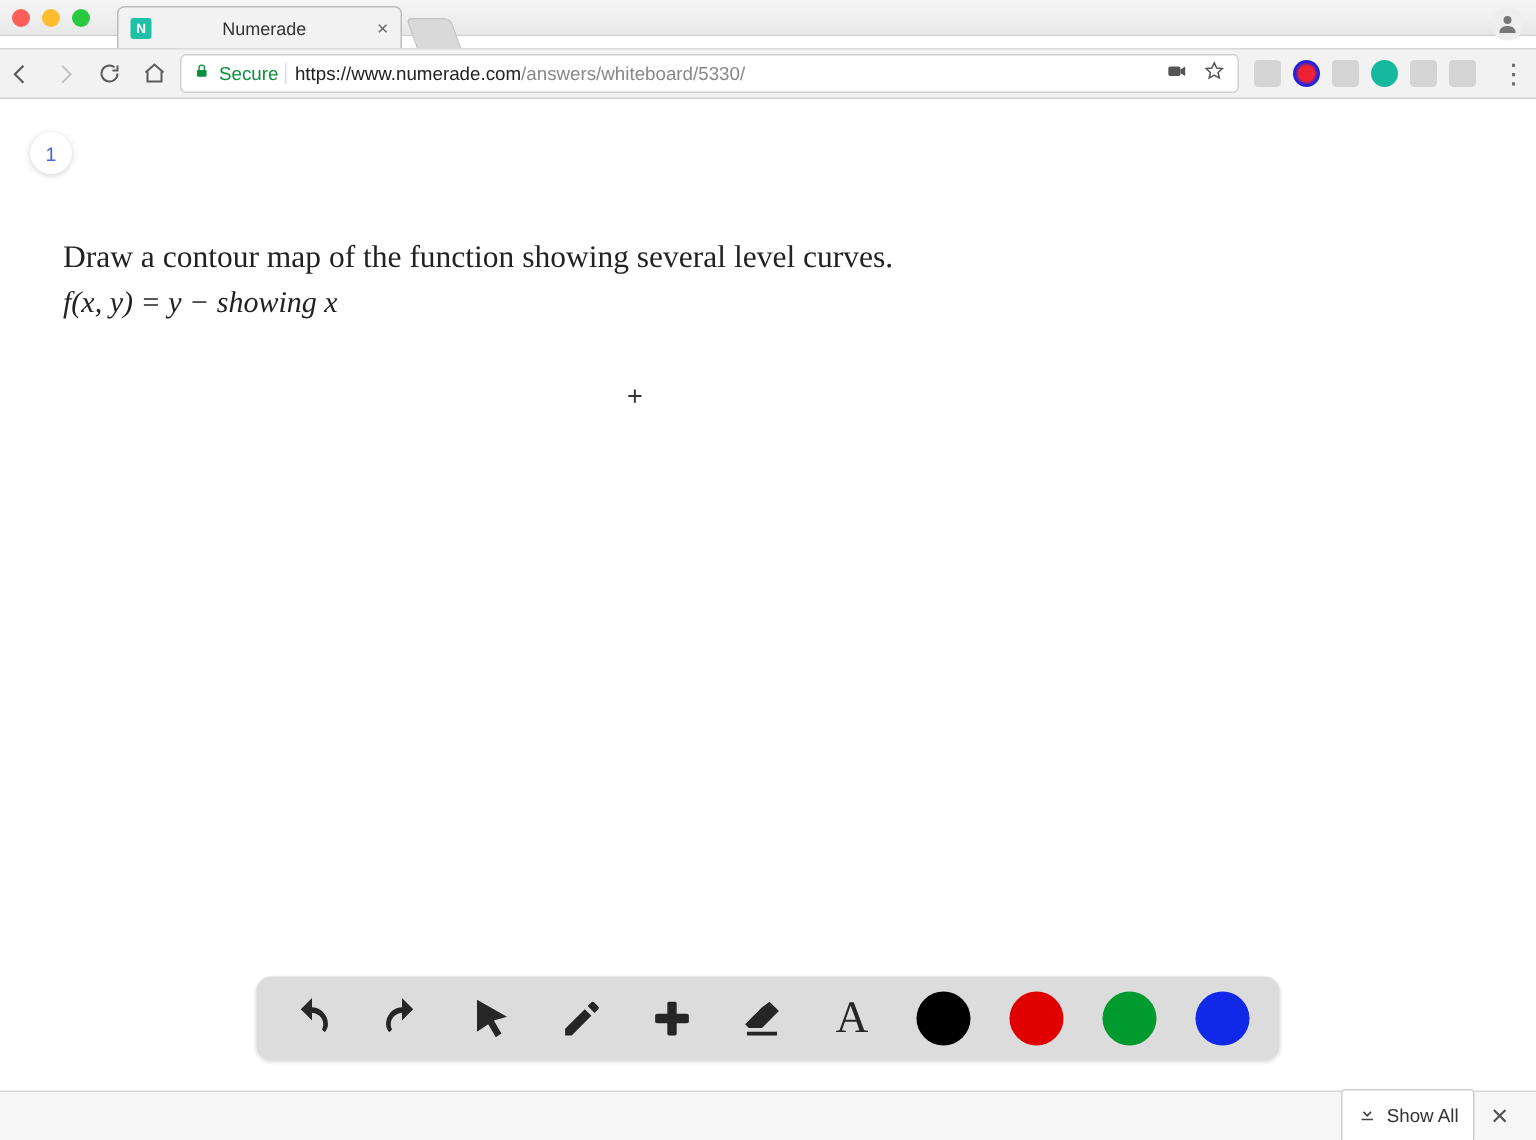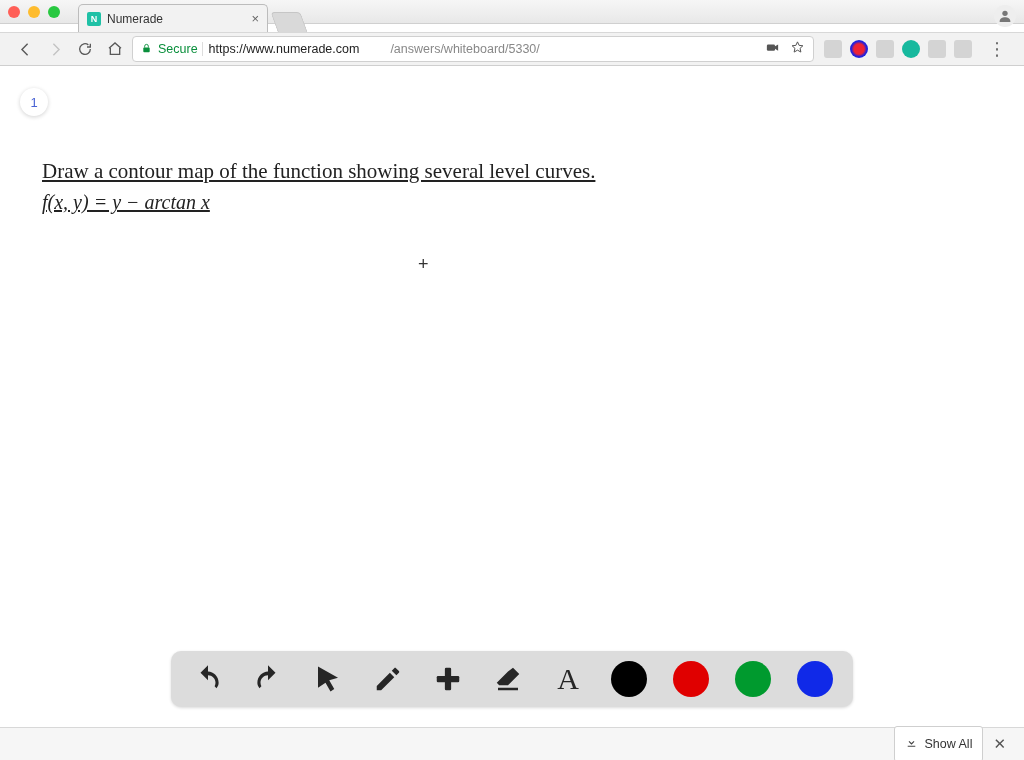--- a/index.html
+++ b/index.html
@@ -6,45 +6,45 @@
   html, body { width: 1024px; height: 760px; font-family: -apple-system, "Helvetica Neue", Arial, sans-serif; background: #fff; overflow: hidden; }
 
   
   .titlebar { height: 24px; background: linear-gradient(#f6f6f6,#e8e8e8); border-bottom:1px solid #d0d0d0; display:flex; align-items:center; padding:0 8px; }
   .traffic { display:flex; gap:8px; }
   .tl { width:12px; height:12px; border-radius:50%; }
   .tl.red{background:#ff5f57;} .tl.yellow{background:#febc2e;} .tl.green{background:#28c840;}
   .tabstrip { position:absolute; top:4px; left:78px; height:28px; display:flex; align-items:flex-end; }
   .tab { height:28px; width:190px; background:#f2f2f2; border:1px solid #bcbcbc; border-bottom:none; border-top-left-radius:5px; border-top-right-radius:5px; display:flex; align-items:center; padding:0 8px; font-size:12px; color:#333; position:relative; gap:6px;}
   .tab .favicon { width:14px; height:14px; background:#1fc1a6; border-radius:2px; display:flex; align-items:center; justify-content:center; color:#fff; font-size:9px; font-weight:bold;}
-  .tab .title { flex:1; white-space:nowrap; overflow:hidden; text-overflow:ellipsis;}
+  .tab .title { flex:1; white-space:nowrap; overflow:hidden; text-overflow:ellipsis;text-align:center;}
   .tab .close { font-size:13px; color:#666; }
   .ghost-tab { width:30px; height:20px; background:#d9d9d9; border-top-left-radius:4px; border-top-right-radius:4px; margin-left:6px; border:1px solid #c6c6c6; border-bottom:none; transform: skewX(20deg); }
   .profile-icon { position:absolute; top:5px; right:8px; width:22px; height:22px; border-radius:50%; background:#eee; color:#777; display:flex; align-items:center; justify-content:center; font-size:15px;}
 
   
-  .toolbar { position:absolute; top:32px; left:0; right:0; height:34px; background:#f2f2f2; border-top:1px solid #d8d8d8; border-bottom:1px solid #cfcfcf; display:flex; align-items:center; padding:0 12px; gap:4px; }
+  .toolbar { position:absolute; top:32px; left:0; right:0; height:34px; background:#f2f2f2; border-top:1px solid #d8d8d8; border-bottom:1px solid #cfcfcf; display:flex; align-items:center; padding:0 0; gap:4px; }
   .navbtn { width:26px; height:26px; display:flex; align-items:center; justify-content:center; color:#5a5a5a; font-size:16px; border-radius:3px; }
   .navbtn.disabled{ color:#bcbcbc; }
   .omnibox { flex:1; height:26px; background:#fff; border:1px solid #d0d0d0; border-radius:4px; display:flex; align-items:center; padding:0 8px; font-size:12.5px; color:#333; gap:6px;}
   .lock { color:#0a8f3c; font-size:11px;}
   .secure { color:#0a8f3c; font-size:12.5px; padding-right:4px; border-right:1px solid #ddd;}
-  .url-host{color:#222;} .url-path{color:#888;margin-left:31px;}
+  .url-host{color:#222;} .url-path{color:#888;}
   .omni-right{ margin-left:auto; display:flex; gap:10px; color:#777; }
   .ext-icons { display:flex; gap:8px; padding:0 6px; align-items:center;}
   .ext { width:18px; height:18px; border-radius:3px; display:flex; align-items:center; justify-content:center; font-size:11px; color:#fff;}
   .ext.gray{background:#d4d4d4; color:#999;}
   .ext.red{background:radial-gradient(circle,#e23 40%,#22d 60%); border-radius:50%;}
   .ext.teal{background:#17b99e; border-radius:50%;}
   .kebab{ font-size:18px; color:#666; padding:0 6px;}
 
   
   .page { position:absolute; top:66px; left:0; right:0; bottom:33px; background:#fff; }
   .slide-badge { position:absolute; top:22px; left:20px; width:28px; height:28px; border-radius:50%; background:#fff; box-shadow:0 1px 4px rgba(0,0,0,.18); display:flex; align-items:center; justify-content:center; font-size:13px; color:#4a63d4;}
-  .question { position:absolute; top:90px; left:42px; right:60px; font-family: Georgia, "Times New Roman", serif; font-size:21px; color:#222; line-height:1.45;text-decoration:underline;}
+  .question { position:absolute; top:90px; left:42px; right:60px; font-family: Georgia, "Times New Roman", serif; font-size:21px; color:#222; line-height:1.45;}
   .equation { font-style: italic; font-family: Georgia, "Times New Roman", serif; font-size:20px; color:#222; margin-top:2px;}
   .plus-cursor { position:absolute; top:188px; left:418px; font-size:18px; color:#333; font-weight:300; }
 
   
   .wb-toolbar { position:absolute; bottom:20px; left:50%; transform:translateX(-50%); background:#dcdcdc; border-radius:10px; padding:10px 20px; display:flex; align-items:center; gap:26px; box-shadow:0 1px 3px rgba(0,0,0,.15);}
   .wb-btn { width:34px; height:34px; display:flex; align-items:center; justify-content:center; color:#262626; }
   .wb-btn svg{ width:30px; height:30px; display:block; }
   .color-swatch{ width:36px; height:36px; border-radius:50%; }
   .cs-black{background:#000;} .cs-red{background:#e00000;} .cs-green{background:#009a2e;} .cs-blue{background:#1029e8;}
 
@@ -138,21 +138,21 @@
     <div class="ext gray"></div>
     <div class="ext gray"></div>
   </div>
   <div class="kebab">⋮</div>
 </div>
 
 <div class="page">
   <div class="slide-badge">1</div>
   <div class="question">
     <div>Draw a contour map of the function showing several level curves.</div>
-    <div class="equation">f(x, y) = y − arctan x</div>
+    <div class="equation">f(x, y) = y − showing x</div>
   </div>
   <div class="plus-cursor">+</div>
 
   <div class="wb-toolbar">
     <div class="wb-btn">
       <svg viewBox="0 0 24 24" fill="#262626">
           <path d="M12 5V1L6 7l6 6V9c3.3 0 6 2.7 6 6 0 1-.3 2-.7 2.8l1.5 1.5C20 17.9 20.5 16.5 20.5 15c0-5-4-9-8.5-9z"></path>
         </svg>
     </div>
     <div class="wb-btn">

